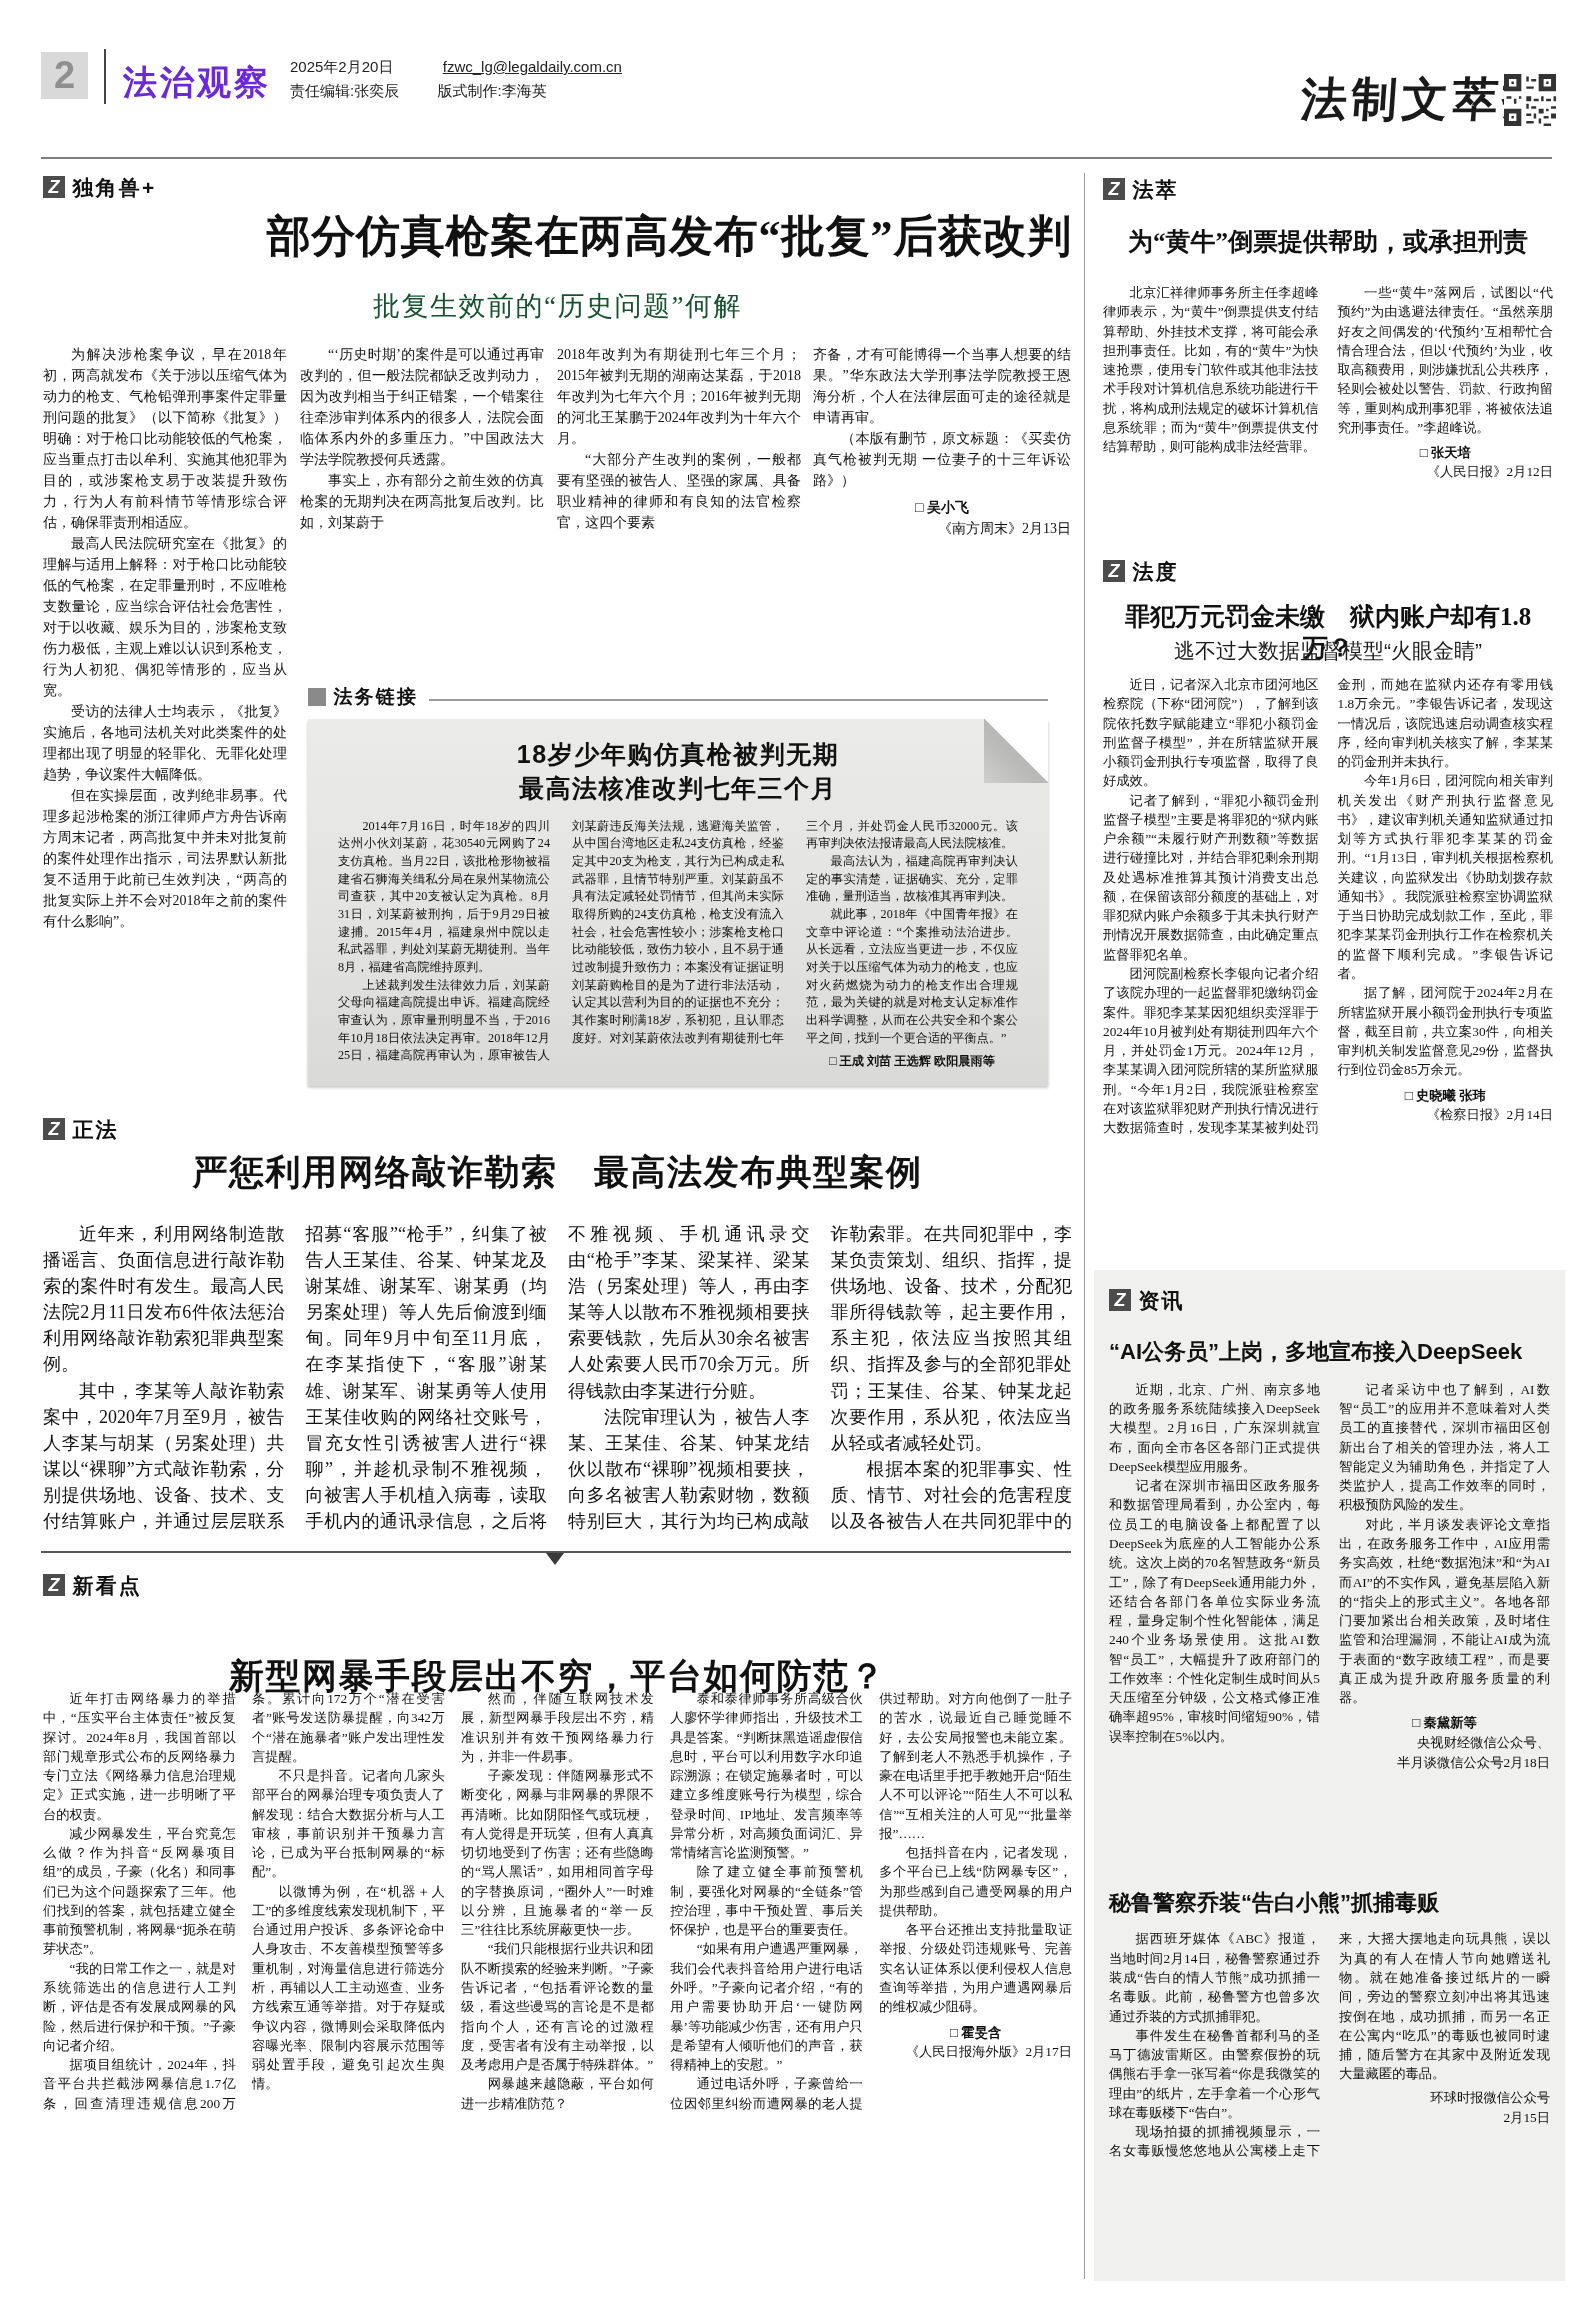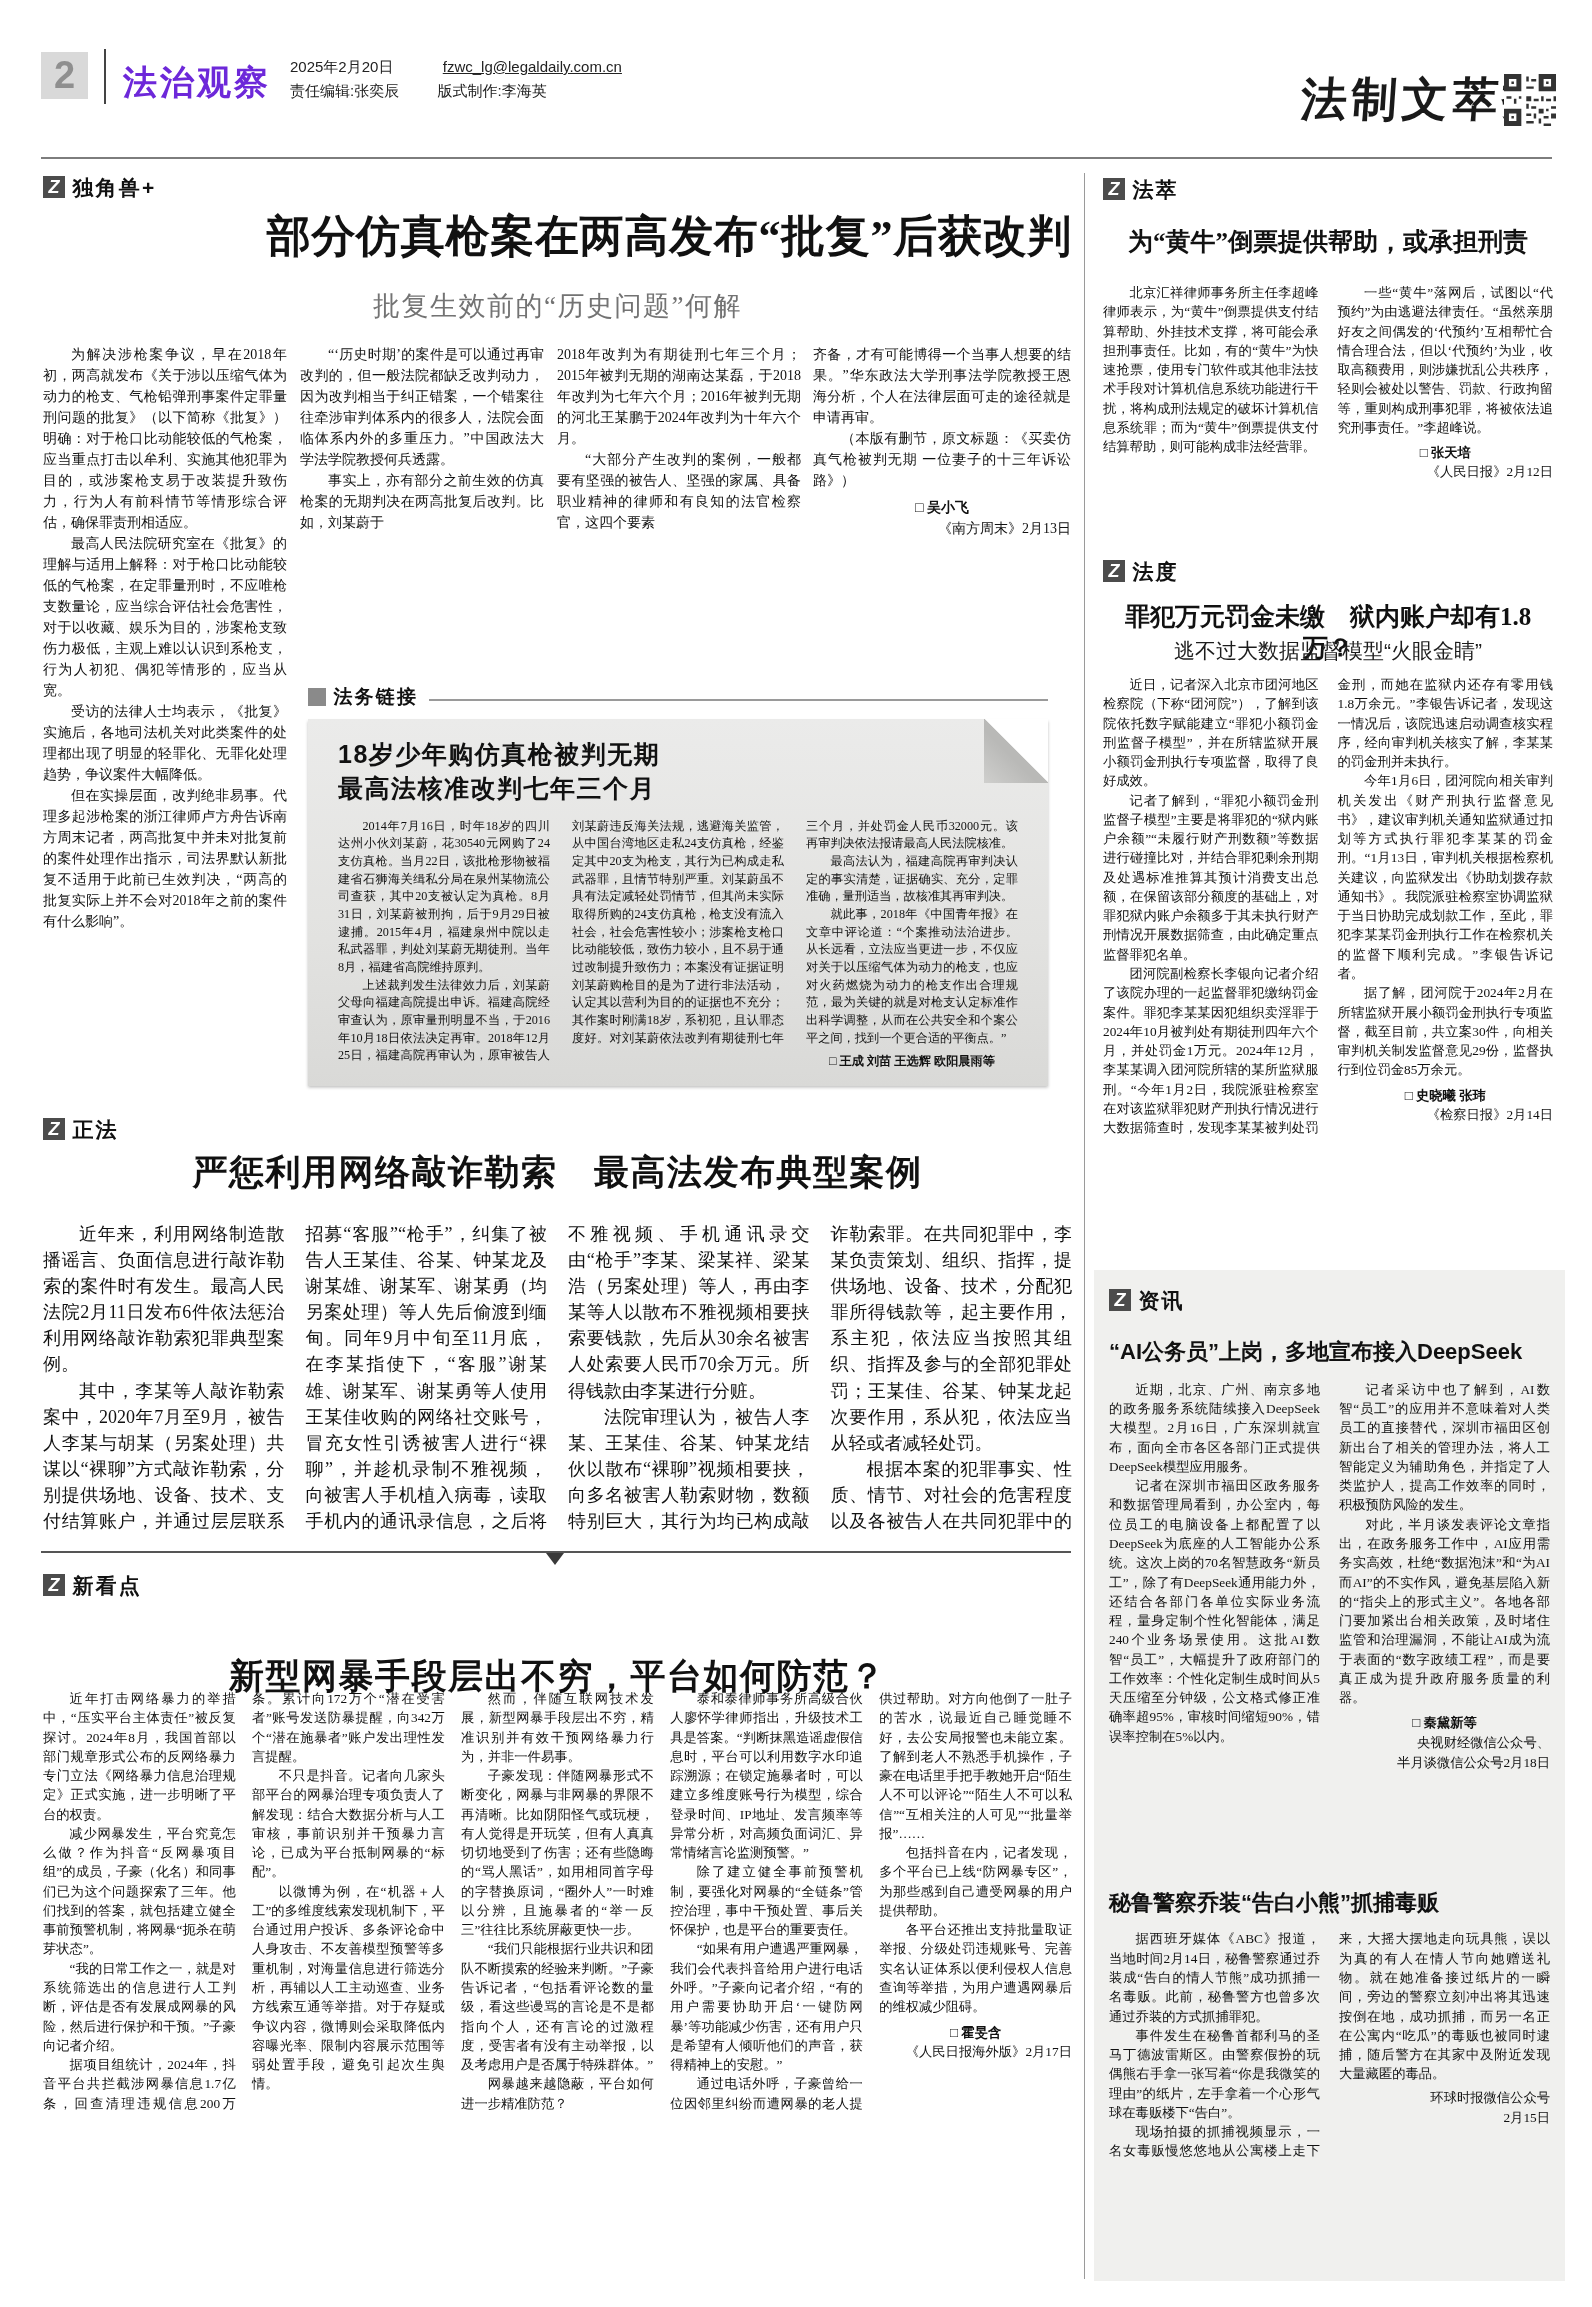--- a/index.html
+++ b/index.html
@@ -16,41 +16,41 @@
   .masthead{font:900 46px/1 "Liberation Serif",serif;letter-spacing:4.4px;transform:skewX(-4deg);color:#1a1a1a;}
   .toprule{height:2.2px;background:#7d7d7d;}
   .vrule{width:0.7px;background:#9a9a9a;}
   
   .seclabel{display:flex;align-items:center;gap:7.4px;}
   .zsq{width:22px;height:22px;background:#4c4c4c;color:#fff;font:italic bold 18px/22px "Liberation Sans",sans-serif;text-align:center;flex:0 0 auto;}
   .zsq.small{width:18px;height:18px;font-size:14px;line-height:18px;background:#6e6e6e;}
   .seclabel .t{font:bold 21px/1 "Liberation Sans",sans-serif;letter-spacing:2.2px;}
   
   .h-main{font:bold 44px/1.15 "Liberation Serif",serif;text-align:right;letter-spacing:0.7px;}
-  .h-sub{font:27px/1.2 "Liberation Serif",serif;text-align:center;letter-spacing:1.5px;color:#737373;}
+  .h-sub{font:27px/1.2 "Liberation Serif",serif;text-align:center;letter-spacing:1.5px;color:#14532d;}
   .h-mid{font:bold 35px/1.2 "Liberation Serif",serif;text-align:center;letter-spacing:1.5px;}
   .h-rail{font:bold 25px/1.25 "Liberation Serif",serif;text-align:center;}
   .h-rail-sub{font:21px/1.2 "Liberation Sans",sans-serif;text-align:center;color:#1c1c1c;}
   .h-news{font:bold 22px/1.3 "Liberation Sans",sans-serif;}
   
   .body-col{font:14px/1.5 "Liberation Serif",serif;text-align:justify;overflow:hidden;}
   .para{margin:0;text-indent:2em;text-align:justify;}
   .para.cont{text-indent:0;}
   .flow2{column-count:2;column-gap:19px;}
   .flow4{column-count:4;column-gap:21px;}
   .flow5{column-count:5;column-gap:16.3px;}
   .by{text-align:center;margin-top:6px;font-weight:bold;}
   .src{text-align:right;}
   .src div{line-height:1.5;}
   
   .linkbox{background:linear-gradient(180deg,#ebebea 0%,#e2e2e0 60%,#d9d9d7 100%);
            box-shadow:0 1.5px 3px rgba(0,0,0,.25);}
   .curl{position:absolute;top:0;right:0;width:64px;height:64px;
         background:linear-gradient(225deg,#ffffff 0 49%,#b9b9b7 50% 58%,#cfcfcd 100%);}
-  .lb-title{font:bold 25px/1.35 "Liberation Sans",sans-serif;text-align:left;letter-spacing:1.5px;}
+  .lb-title{font:bold 25px/1.35 "Liberation Sans",sans-serif;text-align:center;letter-spacing:1.5px;}
   .lb-body{column-count:3;column-gap:22px;font:12.2px/1.45 "Liberation Serif",serif;text-align:justify;overflow:hidden;}
   .lb-rule{height:1.5px;background:#9a9a9a;}
   
   .divline{height:1.5px;background:#555;}
   .notch{width:0;height:0;border-left:9.6px solid transparent;border-right:9.6px solid transparent;border-top:12px solid #3a3a3a;}
   
   .panel{background:#f0f0ee;}
   
   .qr{image-rendering:pixelated;}
 </style>

